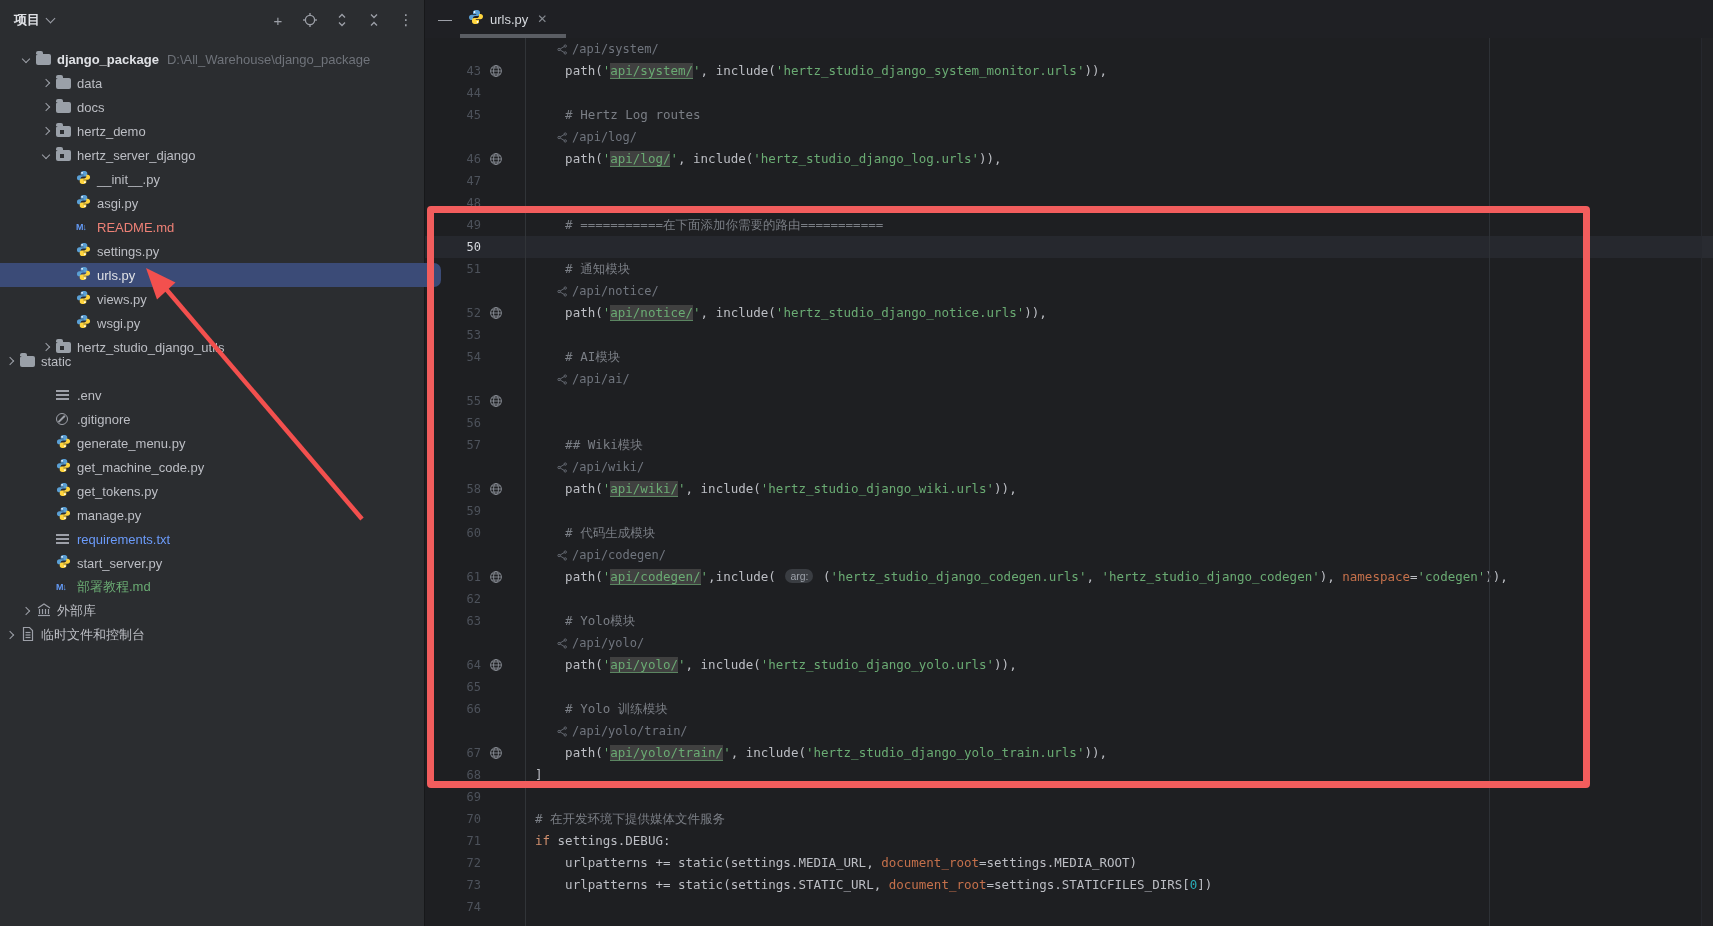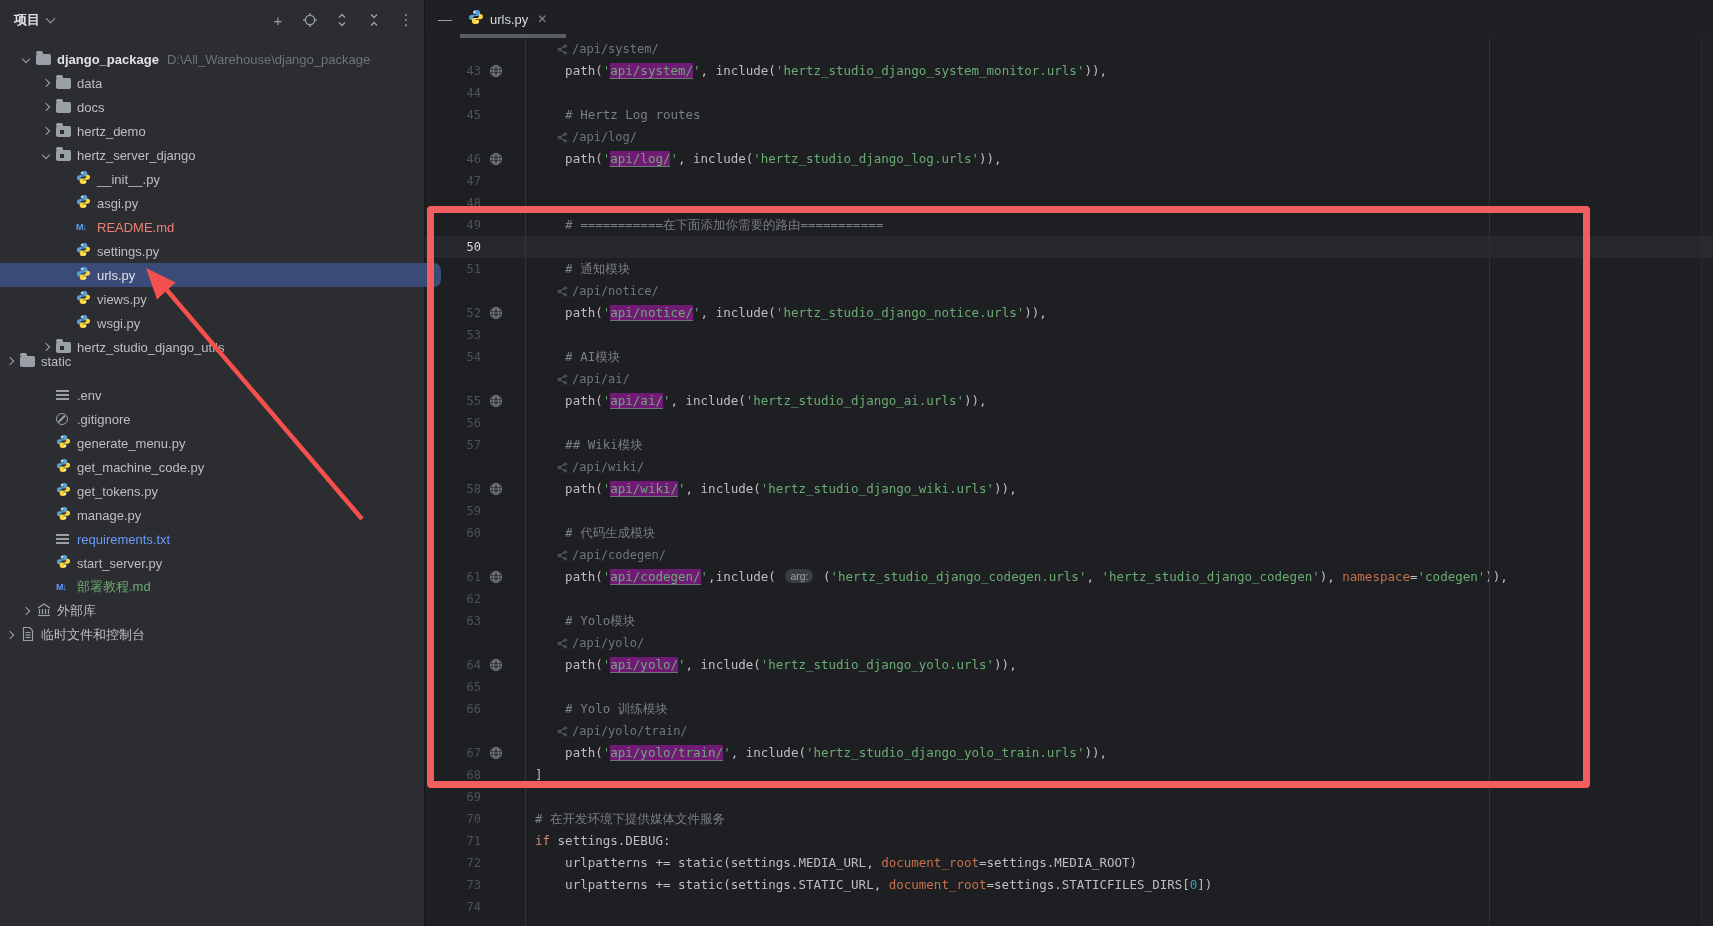--- a/index.html
+++ b/index.html
@@ -48,21 +48,21 @@
   #code-area{position:absolute;left:0;top:38px;width:100%;}
   .crow{position:relative;height:22px;font-family:"DejaVu Sans Mono","Liberation Mono",monospace;font-size:12.5px;line-height:22px;white-space:pre;}
   .crow.caret{background:#26282e;}
   .lnum{position:absolute;left:0;top:0;width:56px;text-align:right;color:#4d525b;font-size:12px;}
   .crow.caret .lnum{color:#d5d8dd;}
   .globe{position:absolute;left:64px;top:4px;width:14px;height:14px;}
   .codetext{position:absolute;left:110px;top:0;}
   .inlaytext{position:absolute;left:132px;top:0;color:#70757e;font-size:12px;display:flex;align-items:center;gap:4px;}
   .tok-d{color:#bcbec4;}
   .tok-s{color:#6aab73;}
-  .tok-u{color:#6aab73;background:#701a75;border-bottom:1px solid rgba(106,171,115,.65);}
+  .tok-u{color:#6aab73;background:#404040;border-bottom:1px solid rgba(106,171,115,.65);}
   .tok-c{color:#7a7e85;}
   .tok-k{color:#cf8e6d;}
   .tok-n{color:#c4704b;}
   .tok-num{color:#2aacb8;}
   .tok-p{display:inline-block;background:#3a3d42;color:#9ba0a8;border-radius:8px;font-size:10.5px;line-height:14px;padding:0 5px;margin:2px 2px;vertical-align:1px;font-family:"Liberation Sans",sans-serif;}
   #gutter-sep{position:absolute;left:100px;top:38px;bottom:0;width:1px;background:#313438;}
   #wrap-guide{position:absolute;left:1064px;top:38px;bottom:0;width:1px;background:#2e3136;}
   #scroll-track{position:absolute;right:0;top:38px;bottom:0;width:12px;border-left:1px solid #26282e;background:rgba(255,255,255,0.015);}
 
   
@@ -466,21 +466,21 @@
             </g>
           </svg><span>/api/ai/</span></span></div>
       <div class="crow"><span class="lnum">55</span><svg width="16" height="16" viewBox="0 0 16 16" class="globe">
           <g stroke="#8b9098" fill="none" stroke-width="1">
             <circle cx="8" cy="8" r="6.2"></circle>
             <ellipse cx="8" cy="8" rx="2.8" ry="6.2"></ellipse>
             <line x1="1.8" y1="8" x2="14.2" y2="8"></line>
             <line x1="2.7" y1="4.5" x2="13.3" y2="4.5"></line>
             <line x1="2.7" y1="11.5" x2="13.3" y2="11.5"></line>
           </g>
-        </svg><span class="codetext"><span class="tok-d">    path(</span><span class="tok-s">'</span><span class="tok-u">api/ai/</span><span class="tok-s">'</span><span class="tok-d">, include(</span><span class="tok-s">'hertz_studio_django_ai.urls'</span><span class="tok-d">)),</span></span></div>
+        </svg></div>
       <div class="crow"><span class="lnum">56</span><span class="codetext"></span></div>
       <div class="crow"><span class="lnum">57</span><span class="codetext"><span class="tok-c">    ## Wiki模块</span></span></div>
       <div class="crow"><span class="inlaytext"><svg width="11" height="11" viewBox="0 0 16 16">
             <g stroke="#70757e" fill="none" stroke-width="1.2">
               <circle cx="3" cy="8" r="1.7"></circle>
               <circle cx="12" cy="3" r="1.7"></circle>
               <circle cx="12" cy="13" r="1.7"></circle>
               <line x1="4.6" y1="7.2" x2="10.4" y2="3.8"></line>
               <line x1="4.6" y1="8.8" x2="10.4" y2="12.2"></line>
             </g>

